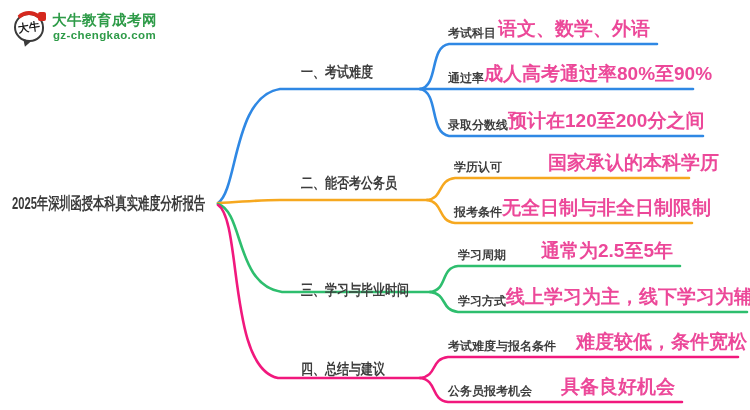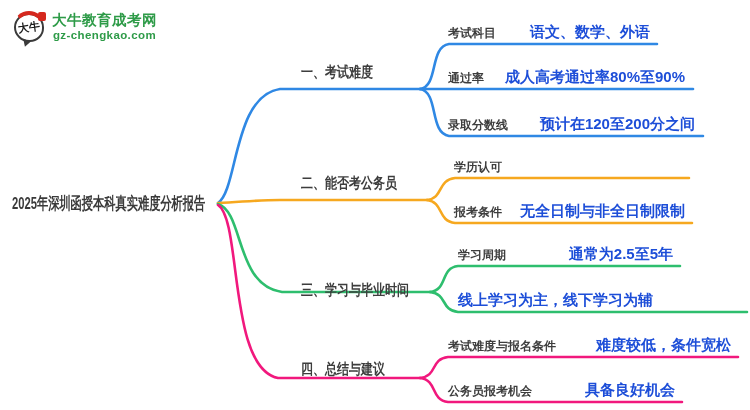--- a/index.html
+++ b/index.html
@@ -33,21 +33,21 @@
   .center-title{left:12px;top:194px;height:20px;line-height:20px;white-space:nowrap;text-align:center;}
   .center-title span{display:inline-block;transform:scaleX(0.66);transform-origin:left center;
     font-size:17px;font-weight:bold;color:#3a3a3a;}
   
   .branch-label{left:301px;height:18px;line-height:18px;white-space:nowrap;}
   .branch-label span{display:inline-block;transform:scaleX(0.8);transform-origin:left bottom;
     font-size:15px;font-weight:600;color:#3d3d3d;}
   
   .row{display:flex;justify-content:space-between;align-items:flex-end;height:22px;white-space:nowrap;}
   .row .lbl{font-size:12px;font-weight:600;color:#3d3d3d;}
-  .row .val{font-size:15px;font-weight:600;color:#1d4ed8;text-align:center;}
+  .row .val{font-size:19px;font-weight:600;color:#ec4899;text-align:center;}
 </style>
 </head>
 <body>
 
 <div id="canvas">
 
   <svg class="links" width="750" height="410" viewBox="0 0 750 410">
 
     <path d="M218,203 C238,190 233,96 280,89 L420,89" fill="none" stroke-width="2.6" stroke-linecap="round" stroke="#2f88e4"></path>
     <path d="M420,89 C439,86 429,47 449,44 L657,44" fill="none" stroke-width="2.6" stroke-linecap="round" stroke="#2f88e4"></path>
@@ -104,31 +104,33 @@
     <span class="lbl">通过率</span>
     <span class="val">成人高考通过率80%至90%</span>
   </div>
   <div class="abs row" style="left:448px;top:112px;width:247px;">
     <span class="lbl">录取分数线</span>
     <span class="val">预计在120至200分之间</span>
   </div>
 
   <div class="abs row" style="left:454px;top:154px;width:228px;gap:46px;">
     <span class="lbl">学历认可</span>
+    <span class="val">国家承认的本科学历</span>
   </div>
   <div class="abs row" style="left:454px;top:199px;width:231px;">
     <span class="lbl">报考条件</span>
     <span class="val">无全日制与非全日制限制</span>
   </div>
 
   <div class="abs row" style="left:458px;top:242px;width:215px;">
     <span class="lbl">学习周期</span>
     <span class="val">通常为2.5至5年</span>
   </div>
   <div class="abs row" style="left:458px;top:288px;width:282px;">
+    <span class="lbl">学习方式</span>
     <span class="val">线上学习为主，线下学习为辅</span>
   </div>
 
   <div class="abs row" style="left:448px;top:333px;width:283px;gap:20px;">
     <span class="lbl">考试难度与报名条件</span>
     <span class="val">难度较低，条件宽松</span>
   </div>
   <div class="abs row" style="left:448px;top:378px;width:227px;">
     <span class="lbl">公务员报考机会</span>
     <span class="val">具备良好机会</span>

